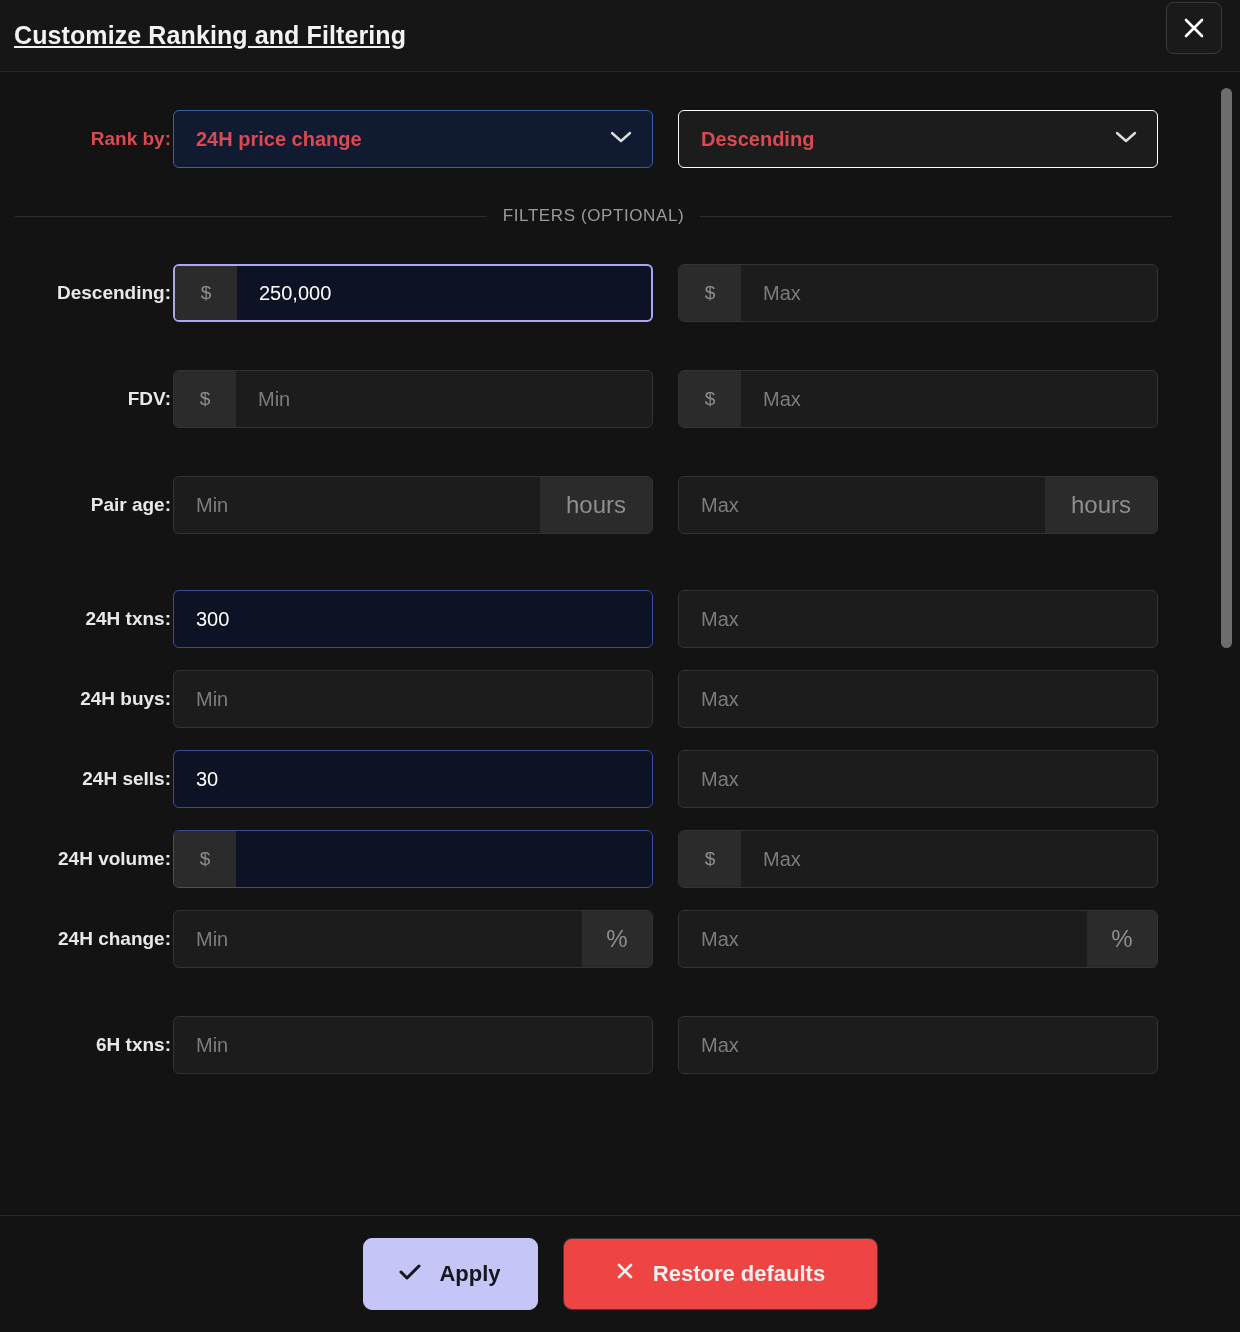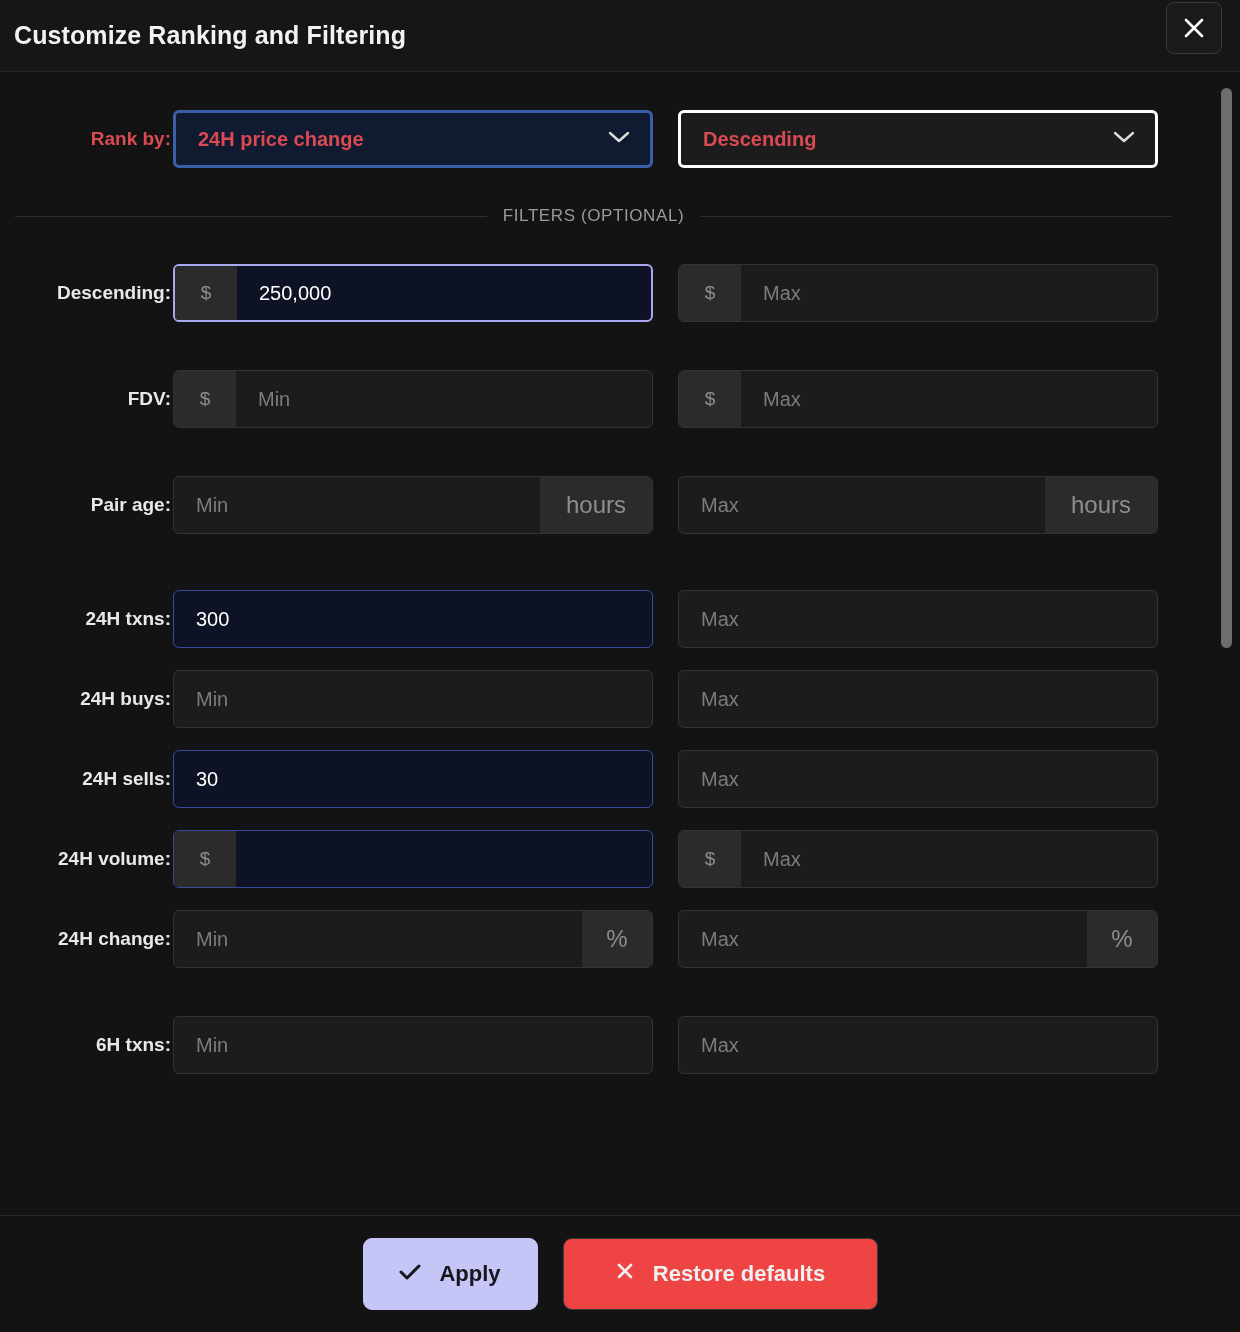--- a/index.html
+++ b/index.html
@@ -30,20 +30,21 @@
     align-items: center;
     border-bottom: 1px solid #272727;
     background: #161616;
   }
   .dlg-title {
     margin-left: 14px;
     font-size: 25px;
     font-weight: bold;
     color: #f2f2f2;
     letter-spacing: 0.1px;
+    text-decoration: underline;
   }
   .close-btn {
     position: absolute;
     right: 18px;
     top: 2px;
     width: 56px;
     height: 52px;
     border: 1px solid #3a3a3a;
     border-radius: 8px;
     background: #1a1a1a;
@@ -169,21 +170,21 @@
   }
   .inp::placeholder { color: #7c7c7c; }
   .inp.has-caret { caret-color: #ffffff; }
 
   
   .rank-row { margin-top: 38px; }
   .select {
     position: relative;
     width: 480px;
     height: 58px;
-    border: 3px solid #ffffff;
+    border: 1px solid #ffffff;
     border-radius: 6px;
     background: #1c1c1c;
     display: flex;
     align-items: center;
     cursor: pointer;
   }
   .select.active { background: #101a30; border-color: #3a5fa8; }
   .select-value {
     padding-left: 22px;
     font-size: 20px;

